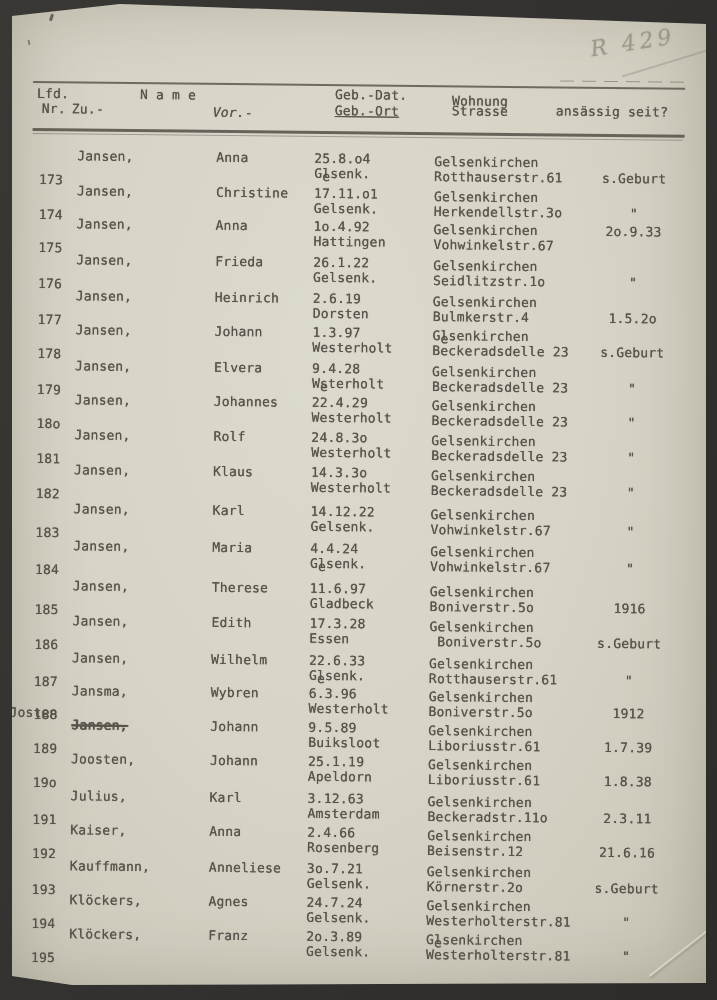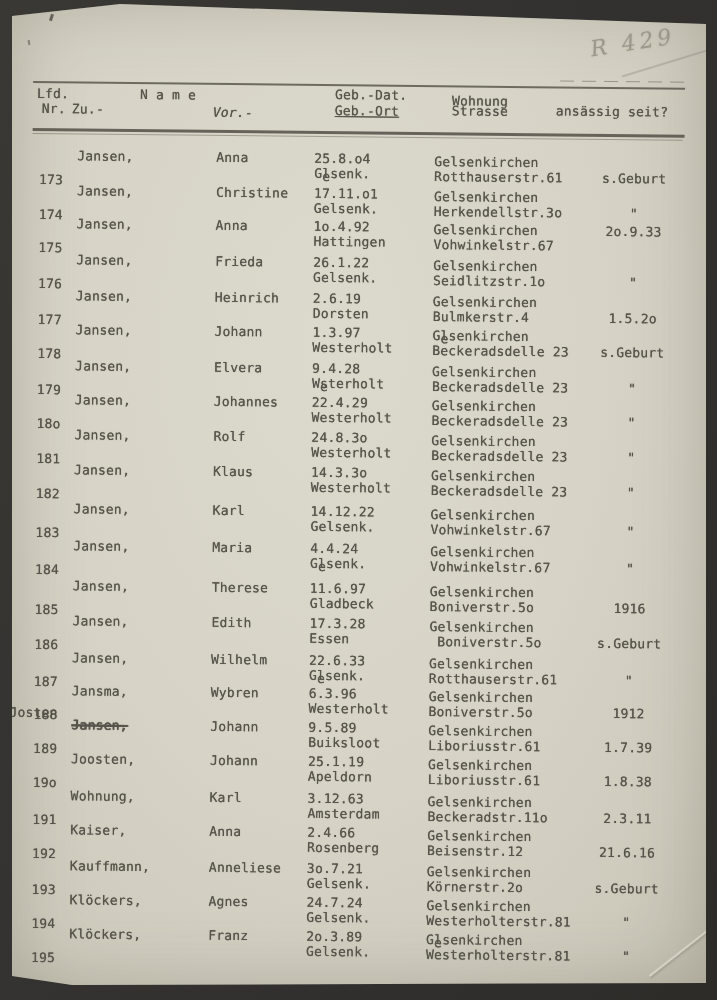--- a/index.html
+++ b/index.html
@@ -274,21 +274,21 @@
     <span class="c-given">Johann</span>
     <span class="c-birth1">25.1.19</span>
     <span class="c-birth2">Apeldorn</span>
     <span class="c-res1">Gelsenkirchen</span>
     <span class="c-res2">Liboriusstr.61</span>
     <span class="c-since since-l2">1.8.38</span>
   </div>
         <div class="row typed" style="top: 784px;">
     <span class="c-nr">191</span>
     
-    <span class="c-surname">Wohnung,</span>
+    <span class="c-surname">Julius,</span>
     <span class="c-given">Karl</span>
     <span class="c-birth1">3.12.63</span>
     <span class="c-birth2">Amsterdam</span>
     <span class="c-res1">Gelsenkirchen</span>
     <span class="c-res2">Beckeradstr.11o</span>
     <span class="c-since since-l2">2.3.11</span>
   </div>
         <div class="row typed" style="top: 818px;">
     <span class="c-nr">192</span>
     

